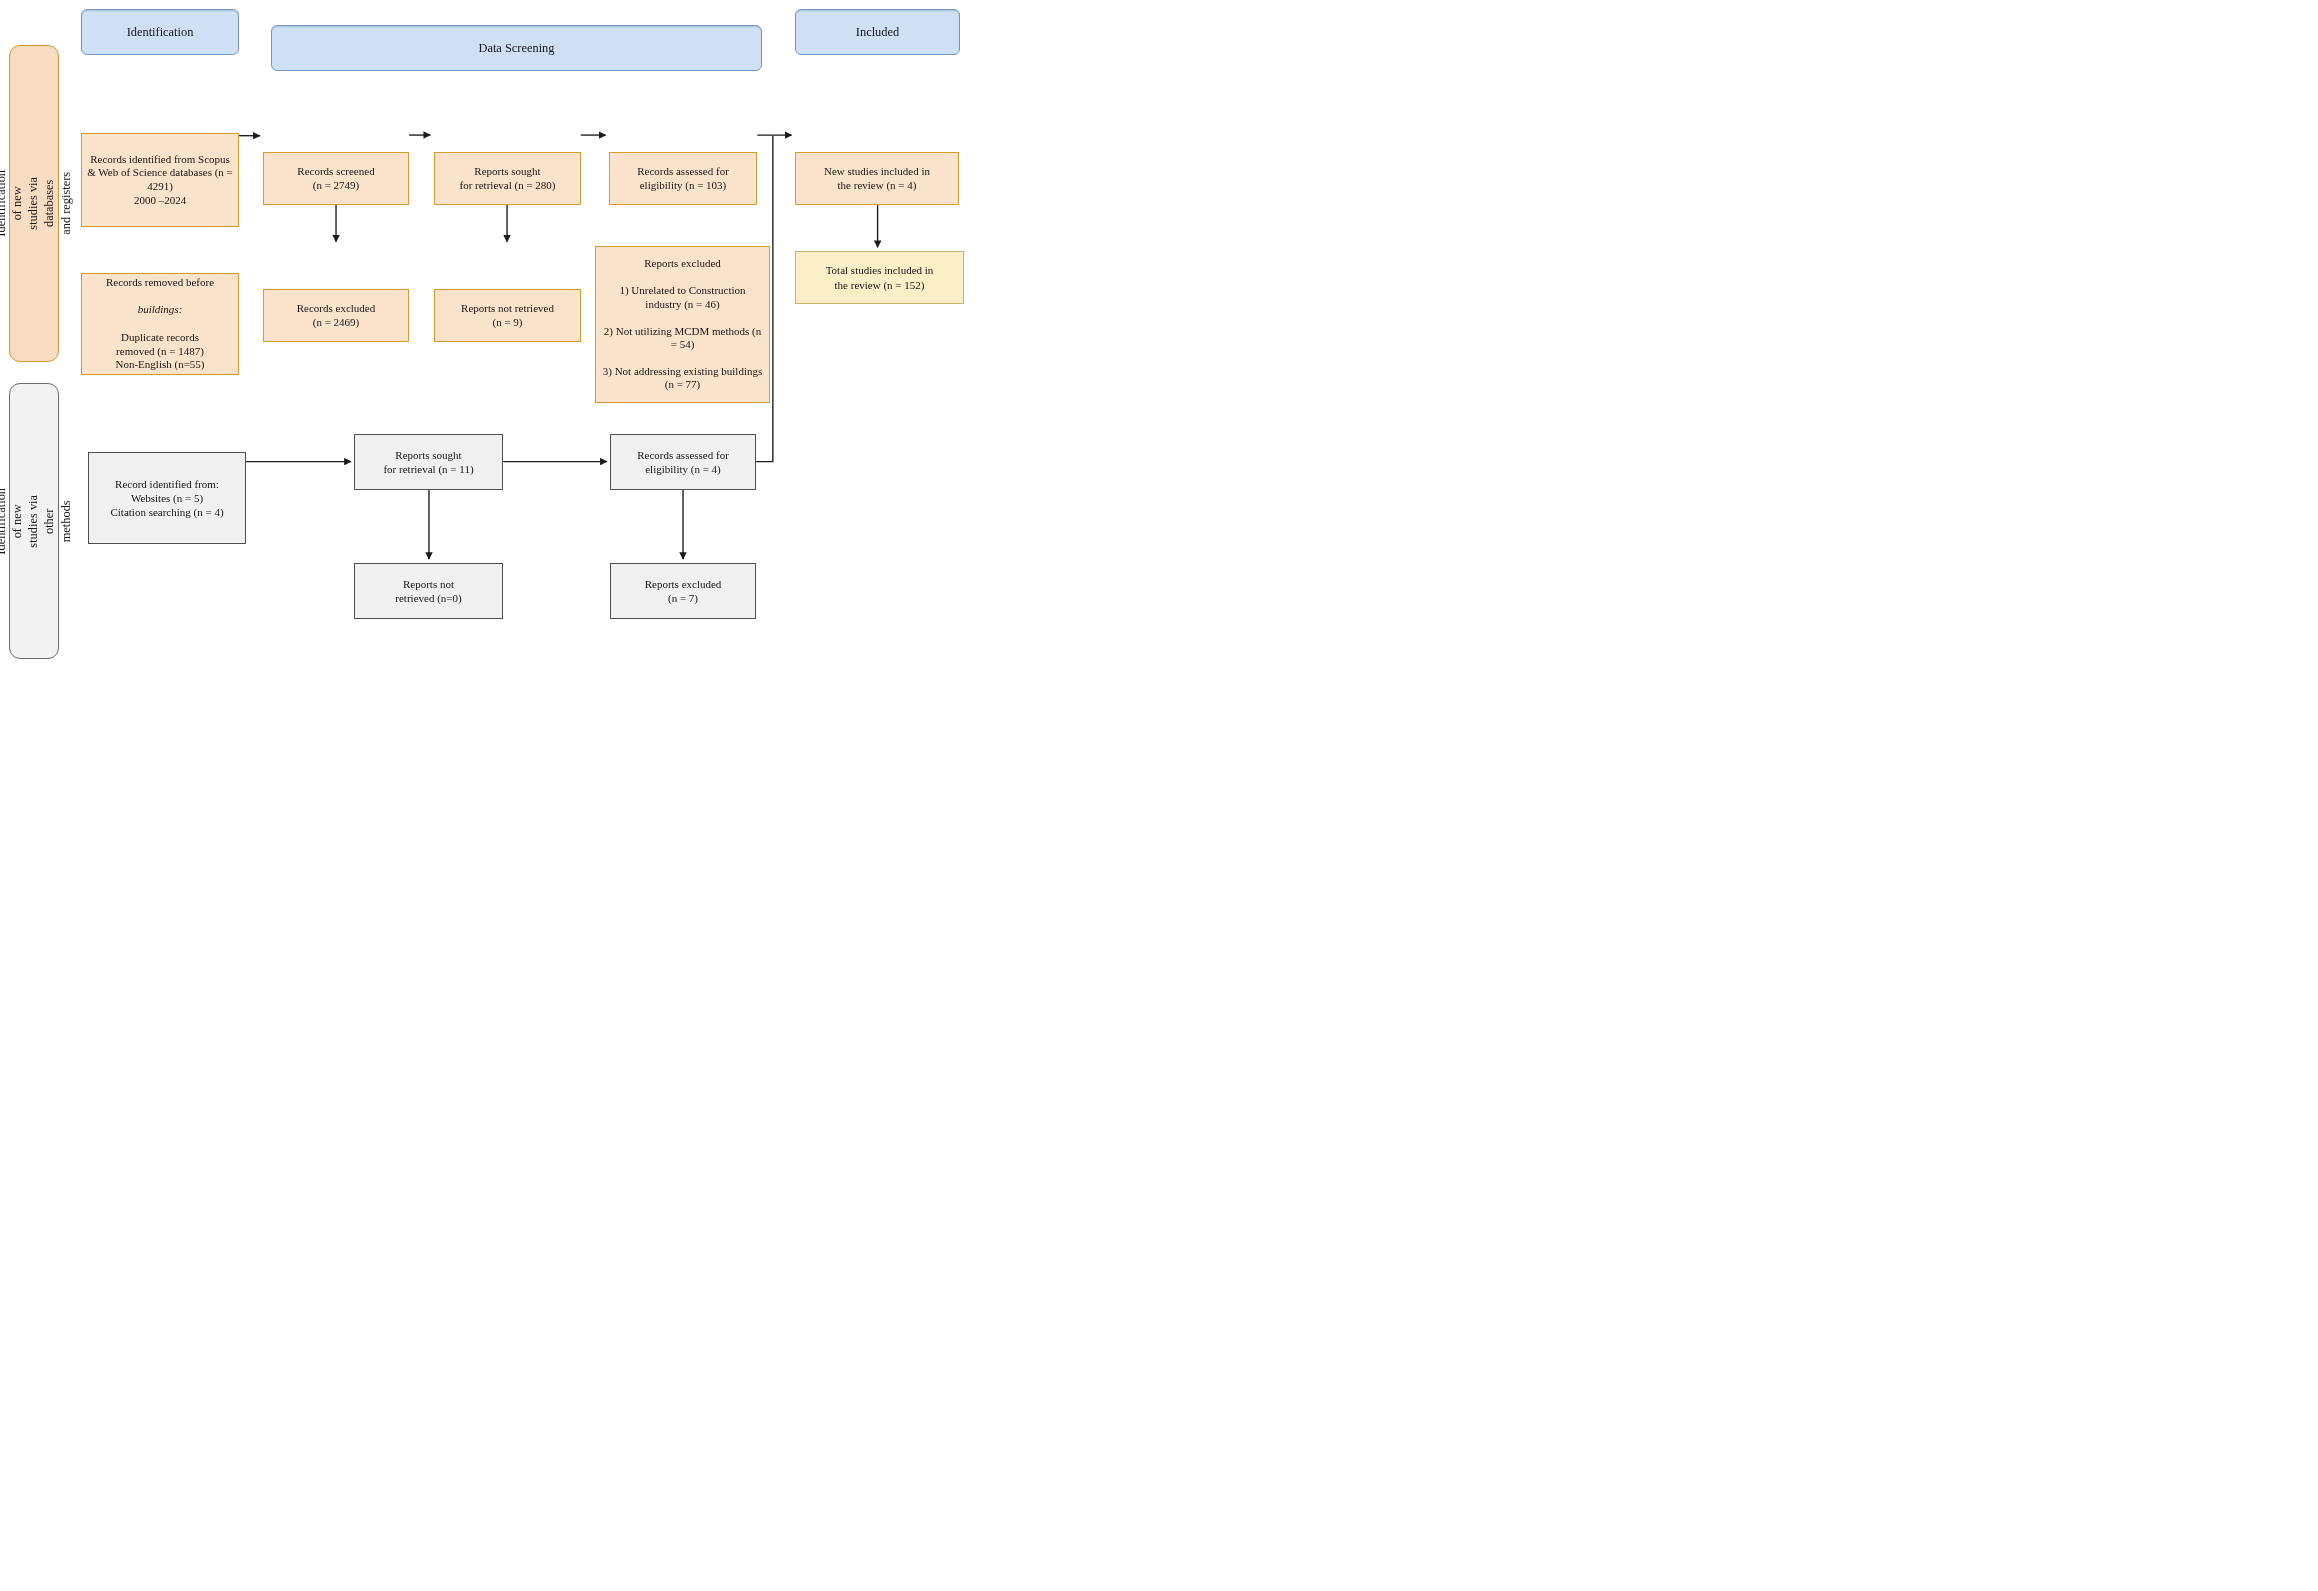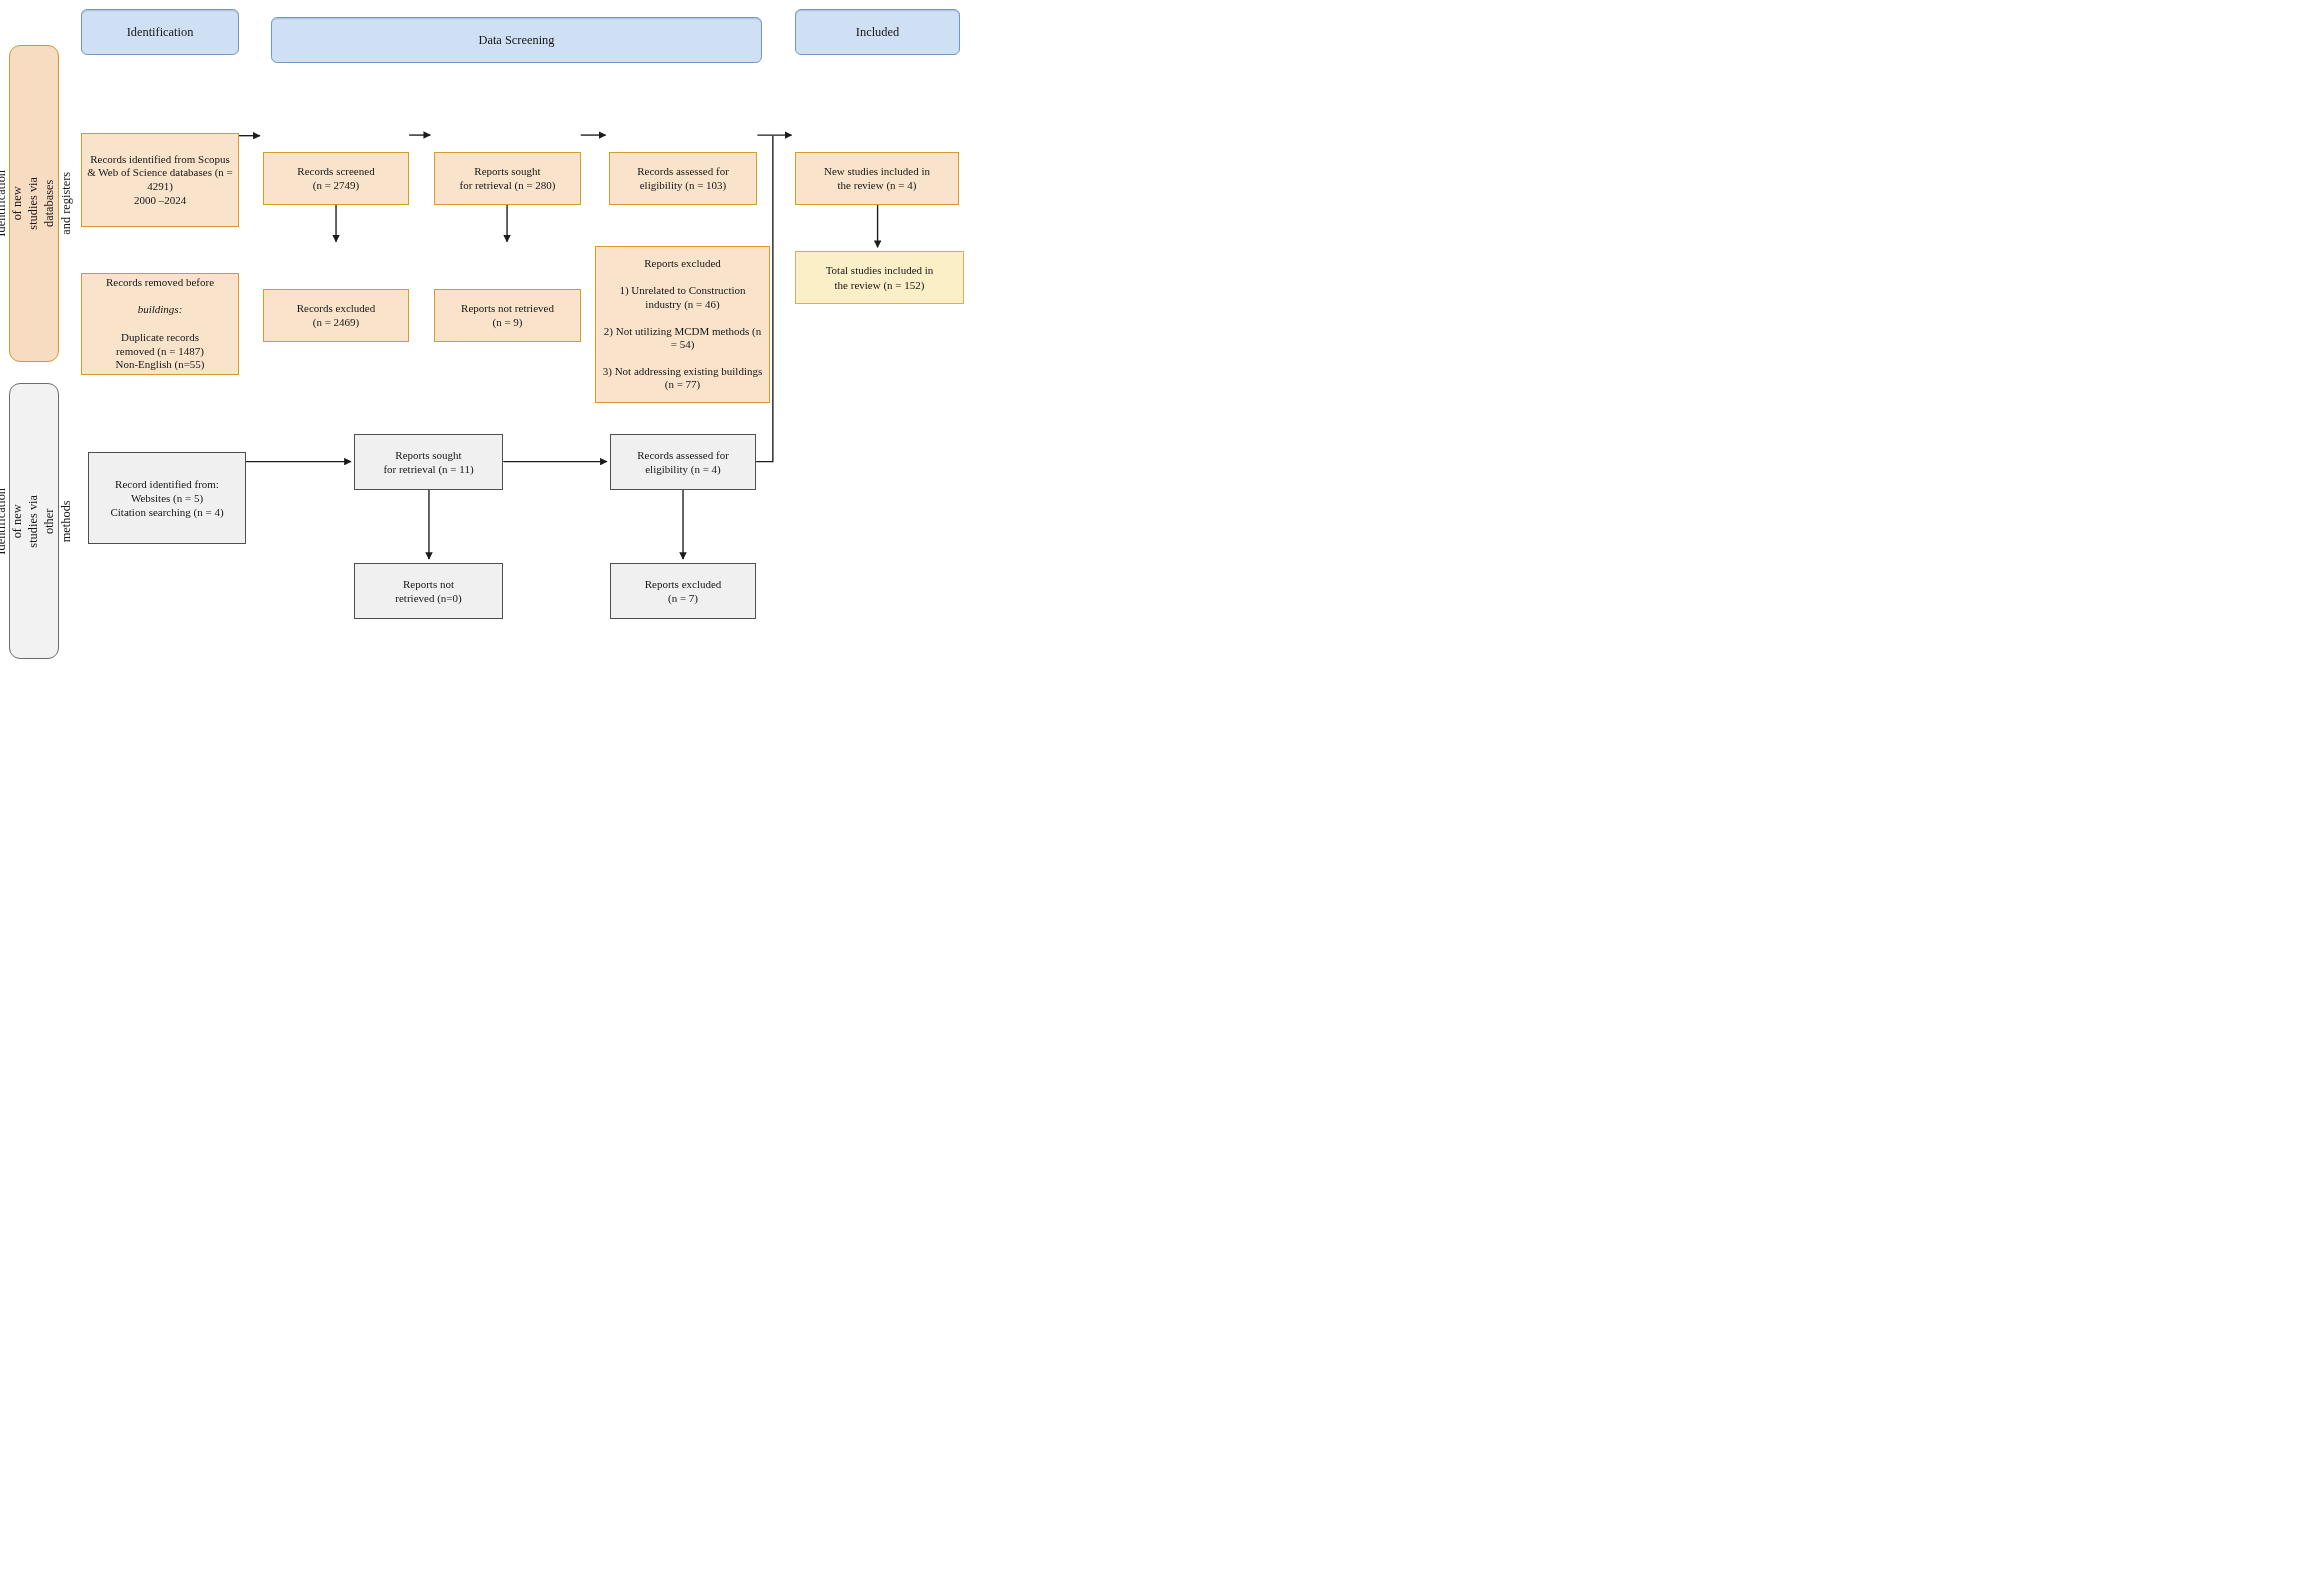--- a/index.html
+++ b/index.html
@@ -50,21 +50,21 @@
       <line x1="385" y1="745" x2="566" y2="745" marker-end="url(#arw)"></line>
       <line x1="692" y1="790" x2="692" y2="902" marker-end="url(#arw)"></line>
       <line x1="812" y1="745" x2="979" y2="745" marker-end="url(#arw)"></line>
       <line x1="1102" y1="790" x2="1102" y2="902" marker-end="url(#arw)"></line>
     </g>
   </svg>
 
   <div class="node hdr" style="left:81px;top:9.3px;width:158px;height:46px;">
     <span class="txt">Identification</span>
   </div>
-  <div class="node hdr" style="left:271px;top:17px;width:491px;height:46px;align-items:center;">
+  <div class="node hdr" style="left:271px;top:25px;width:491px;height:46px;align-items:center;">
     <span class="txt">Data Screening</span>
   </div>
   <div class="node hdr" style="left:795px;top:9.3px;width:165px;height:46px;border-radius:6px;">
     <span class="txt">Included</span>
   </div>
 
   <div class="vbox peachside" style="left:8.7px;top:45px;width:50px;height:317px;">
     <span class="vtxt" style="width:310px;">Identification of new studies via databases and registers</span>
   </div>
   <div class="vbox grayside" style="left:8.7px;top:383px;width:50px;height:276px;">

